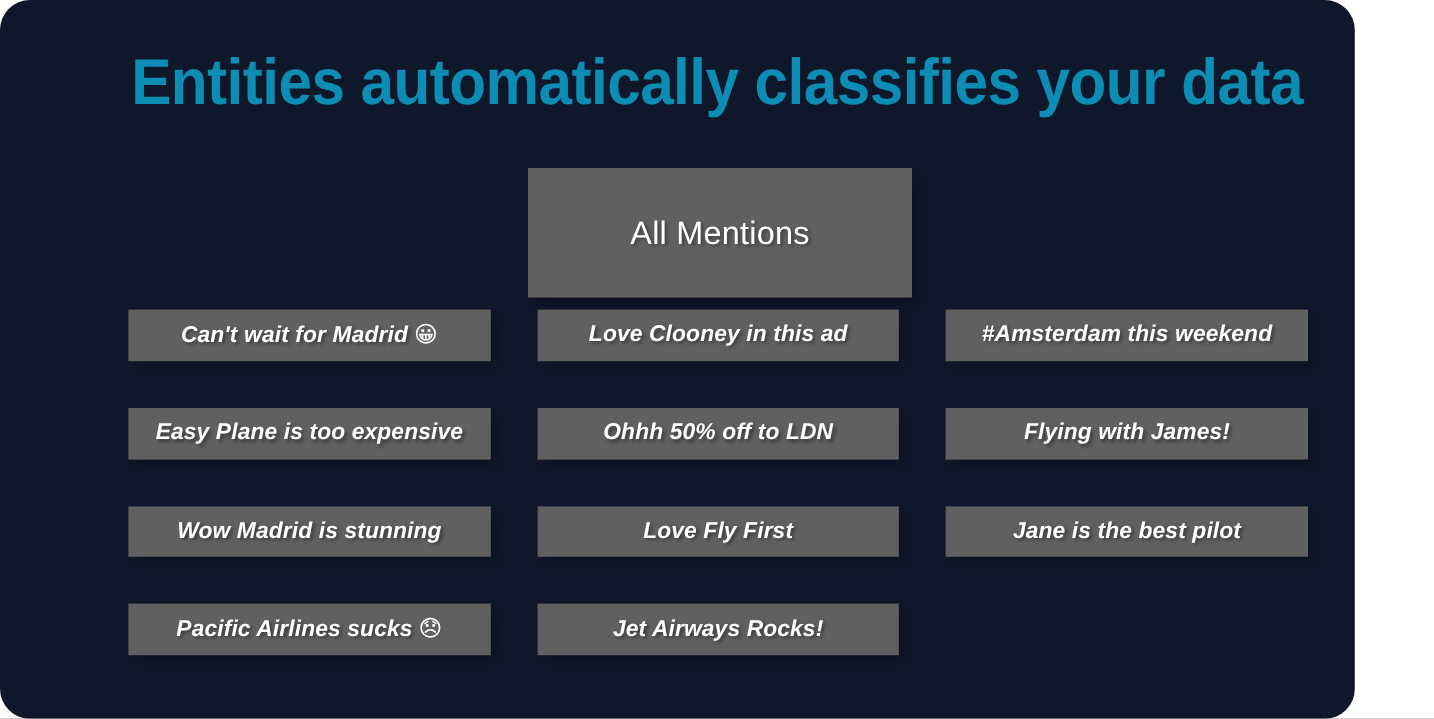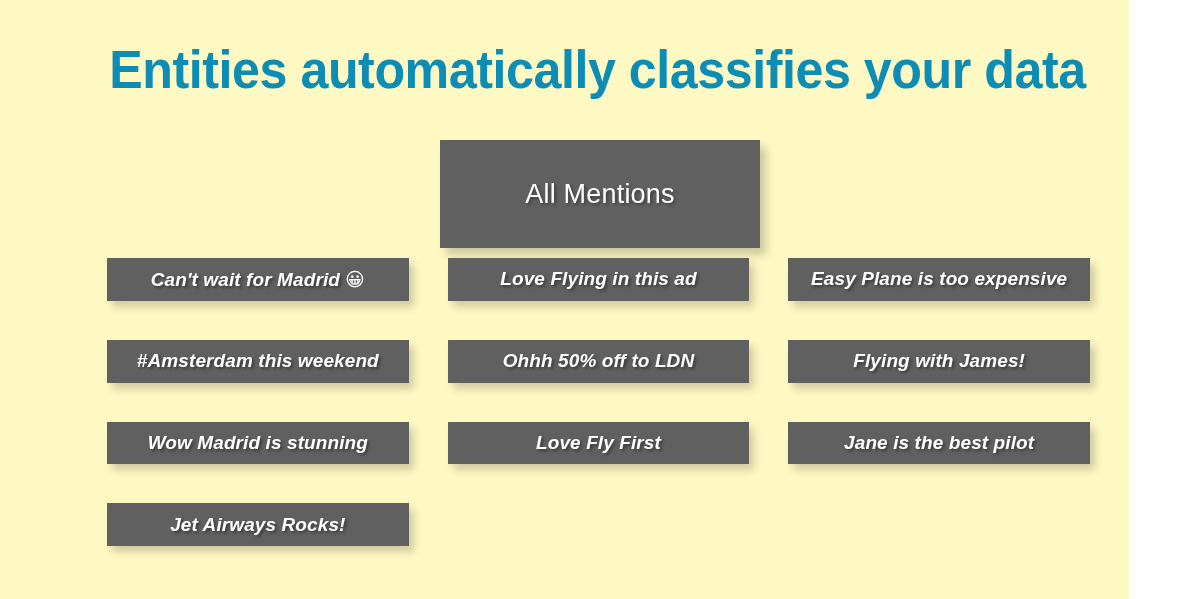--- a/index.html
+++ b/index.html
@@ -11,21 +11,22 @@
     height: 599px;
     background: #ffffff;
     font-family: "Liberation Sans", sans-serif;
     overflow: hidden;
   }
 
   #slide {
     position: relative;
     width: 1129px;
     height: 599px;
-    background: #fef9c3;
+    background: #0f172a;
+    border-radius: 25px;
   }
 
   
   #title {
     position: absolute;
     left: 0;
     top: 38px;
     width: 1195px;
     text-align: center;
     color: #0d8cb4;
@@ -117,41 +118,44 @@
 
   <div id="root-node">
     <span class="node-label">All Mentions</span>
   </div>
 
   <div id="mention-grid">
       <div class="mention-cell">
         <span class="mention-text">Can't wait for Madrid<span class="mention-emoji">😀</span></span>
       </div>
       <div class="mention-cell">
-        <span class="mention-text">Love Flying in this ad</span>
+        <span class="mention-text">Love Clooney in this ad</span>
+      </div>
+      <div class="mention-cell">
+        <span class="mention-text">#Amsterdam this weekend</span>
       </div>
       <div class="mention-cell">
         <span class="mention-text">Easy Plane is too expensive</span>
-      </div>
-      <div class="mention-cell">
-        <span class="mention-text">#Amsterdam this weekend</span>
       </div>
       <div class="mention-cell">
         <span class="mention-text">Ohhh 50% off to LDN</span>
       </div>
       <div class="mention-cell">
         <span class="mention-text">Flying with James!</span>
       </div>
       <div class="mention-cell">
         <span class="mention-text">Wow Madrid is stunning</span>
       </div>
       <div class="mention-cell">
         <span class="mention-text">Love Fly First</span>
       </div>
       <div class="mention-cell">
         <span class="mention-text">Jane is the best pilot</span>
       </div>
       <div class="mention-cell">
+        <span class="mention-text">Pacific Airlines sucks<span class="mention-emoji">😞</span></span>
+      </div>
+      <div class="mention-cell">
         <span class="mention-text">Jet Airways Rocks!</span>
       </div>
     </div>
 
 </div>
 
 </body></html>

